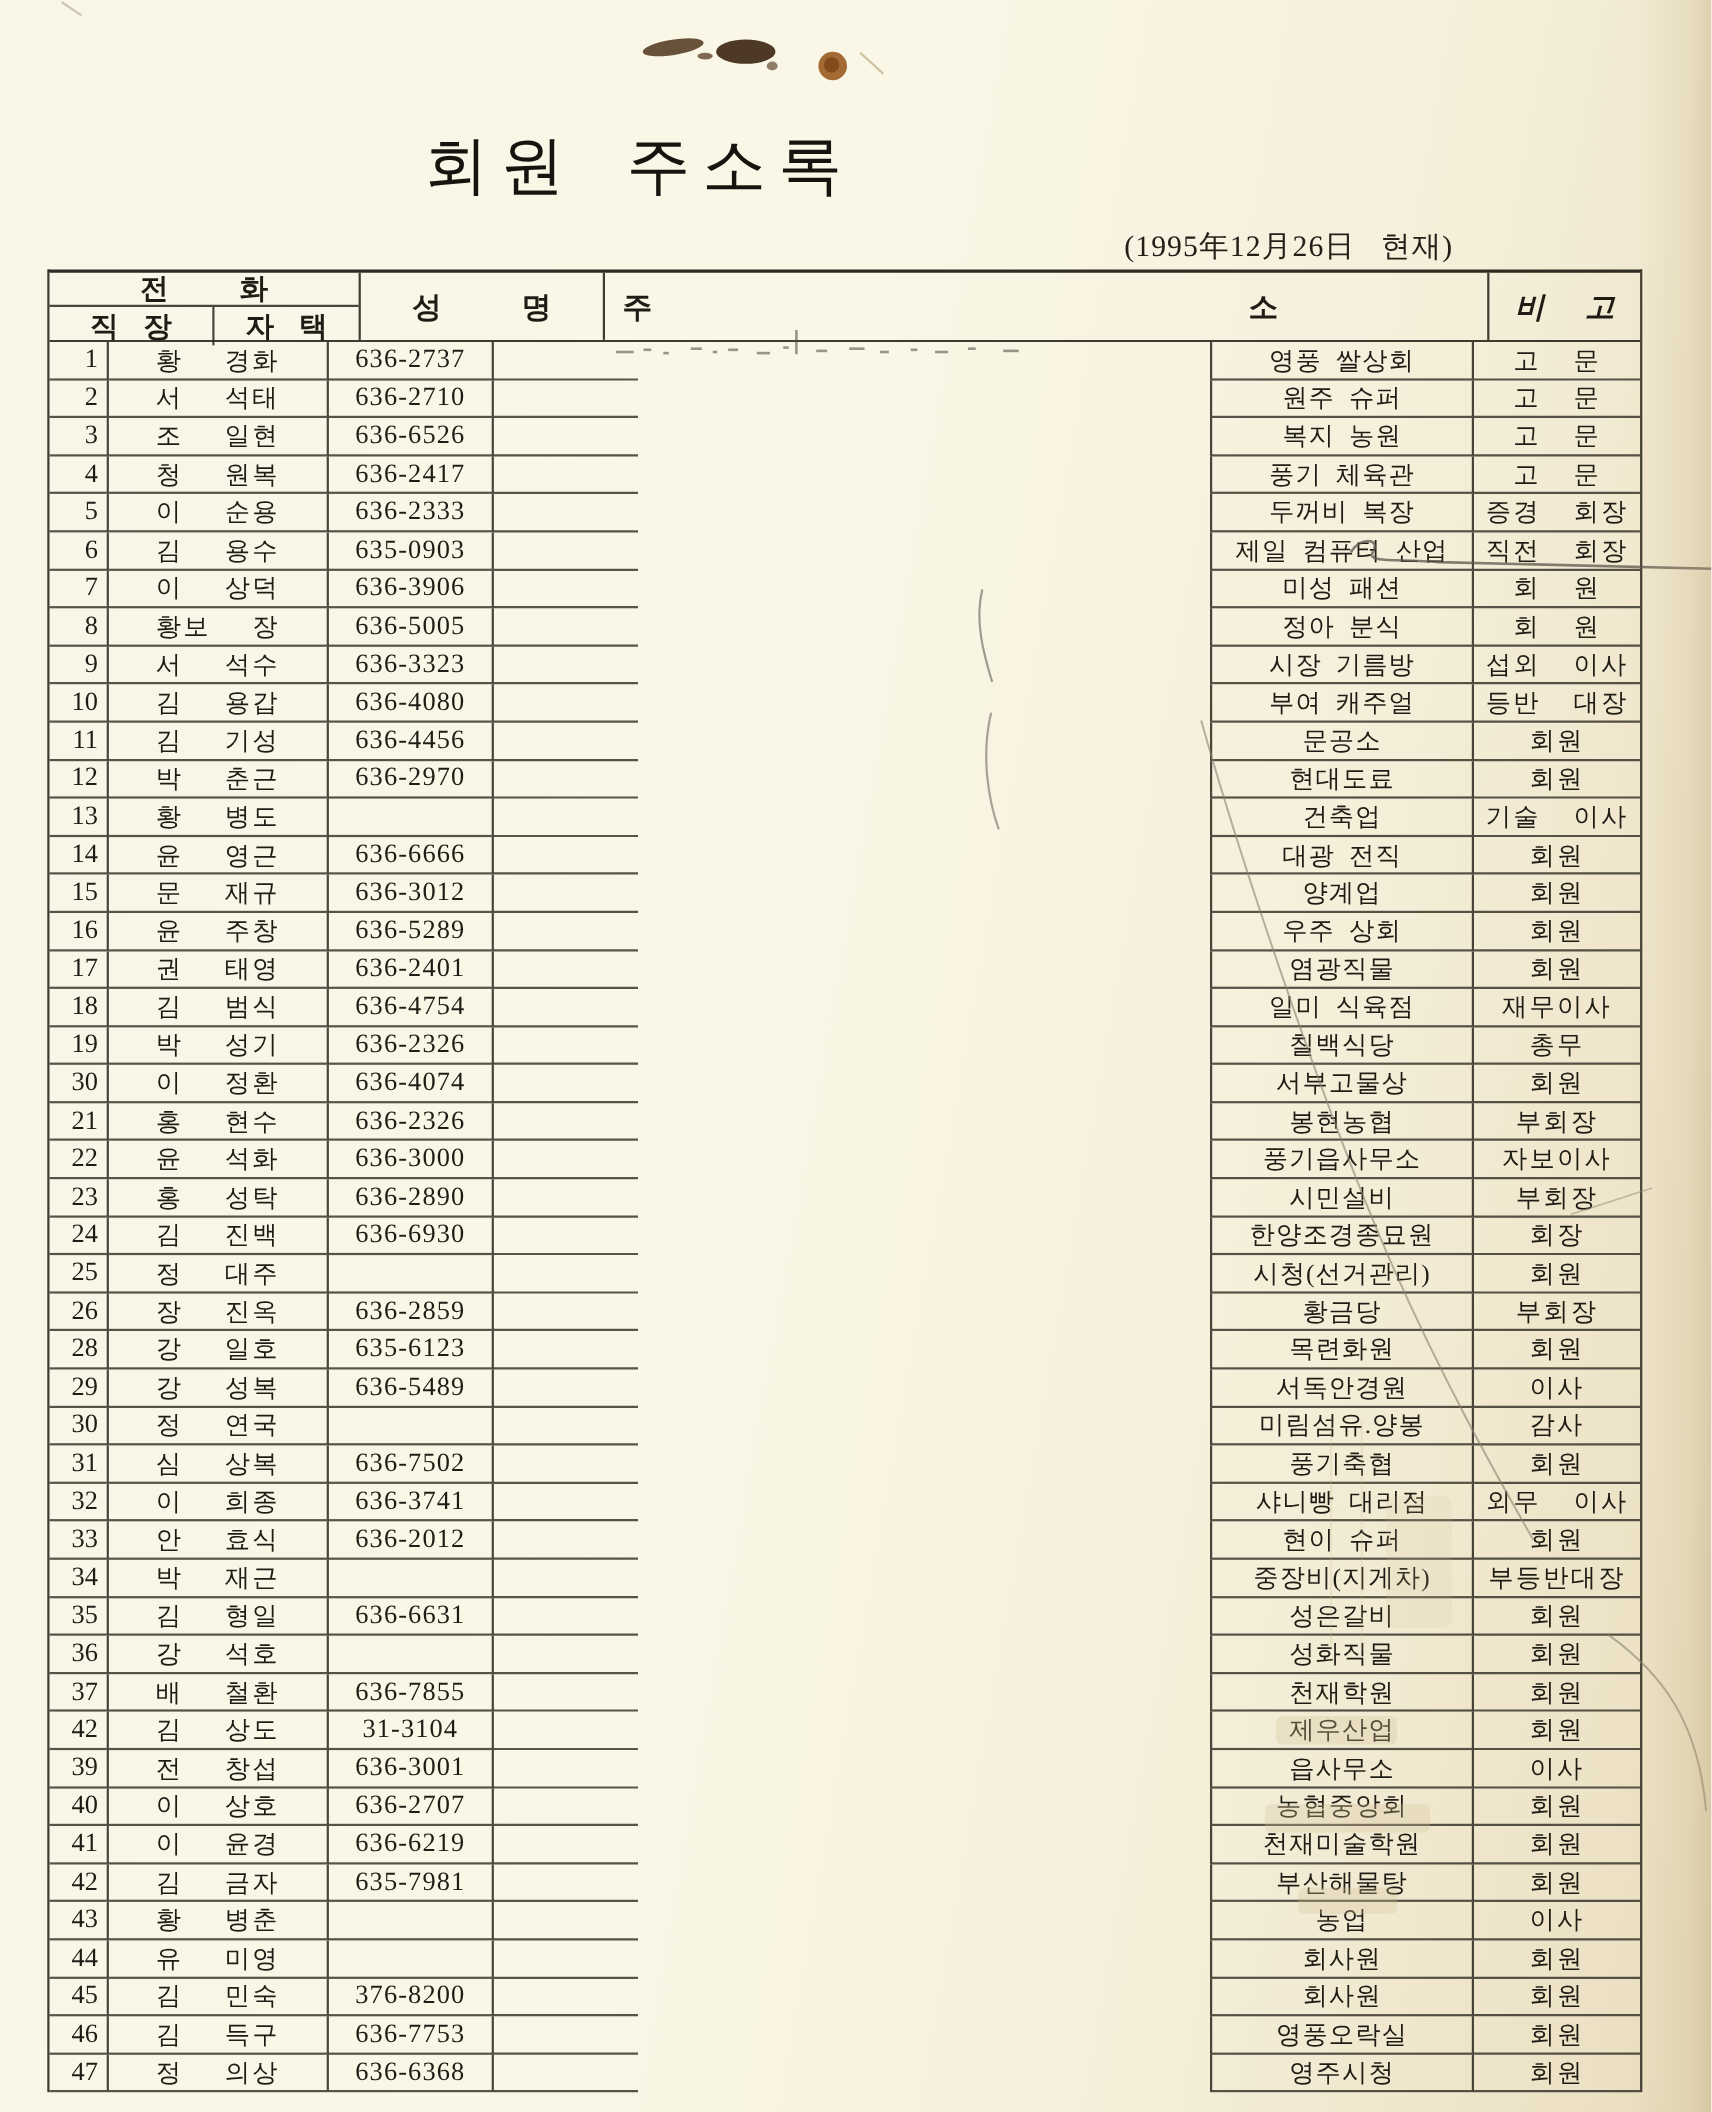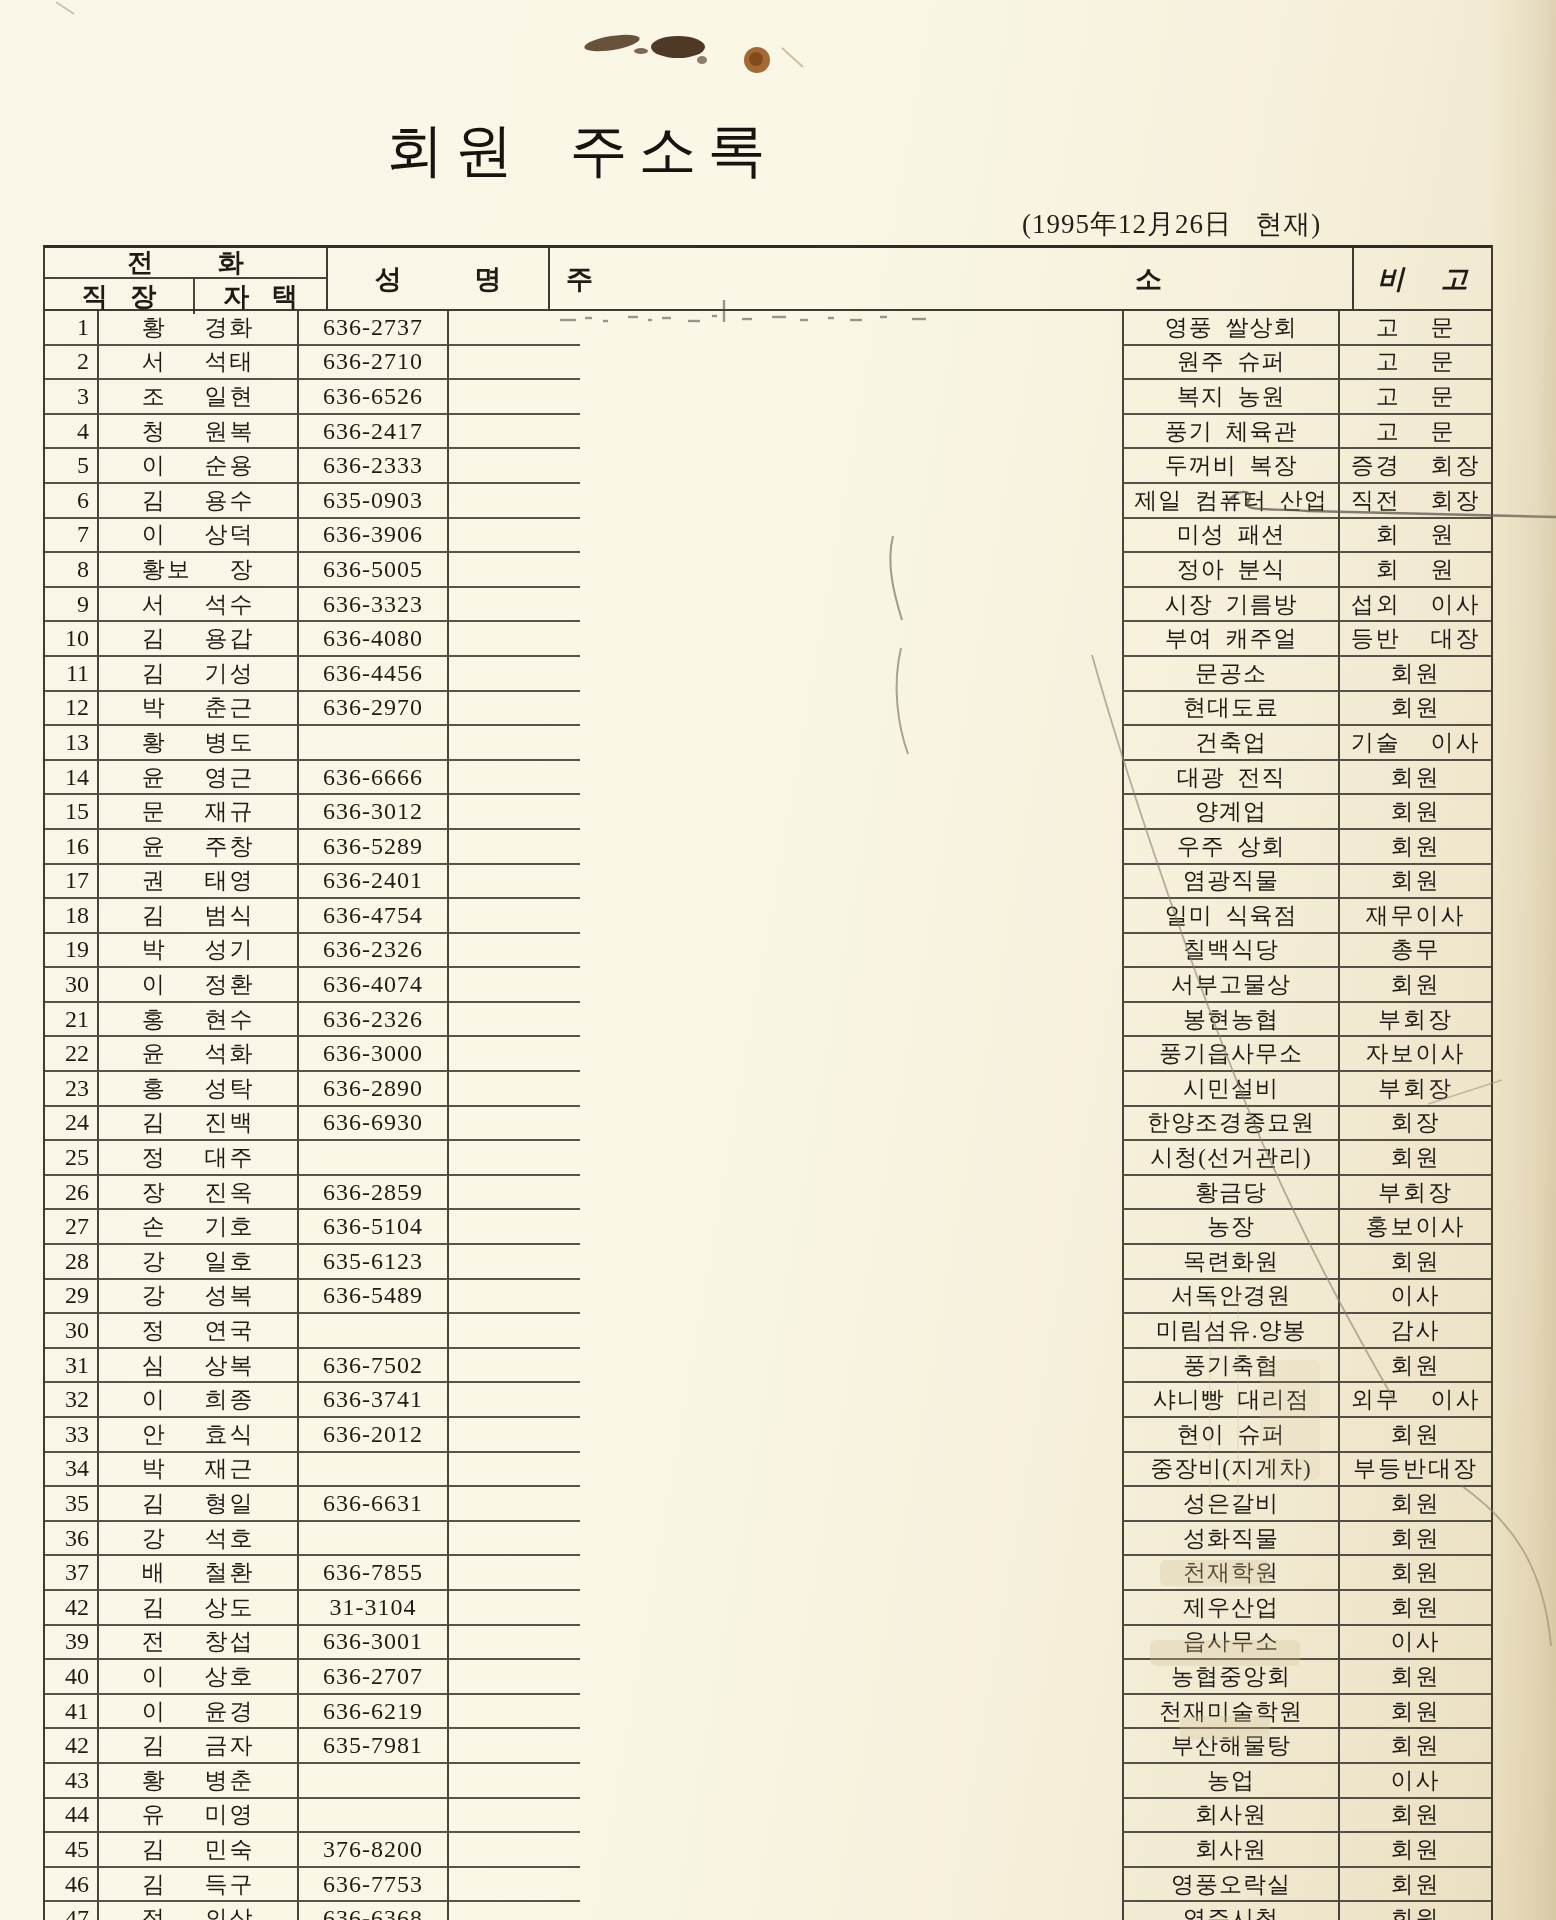--- a/index.html
+++ b/index.html
@@ -48,21 +48,21 @@
   .tbody .trow{display:flex;height:34.6px;box-sizing:border-box;font-size:23px;}
   .cell{box-sizing:border-box;display:flex;align-items:center;justify-content:center;white-space:pre;overflow:hidden;}
   .c-no{width:54px;border-right:2px solid rgba(42,38,30,.85);border-bottom:2px solid rgba(46,42,34,.8);
     font-size:24px;justify-content:flex-end;padding-right:8px;}
   .c-name{width:200px;border-right:2px solid rgba(42,38,30,.85);border-bottom:2px solid rgba(46,42,34,.8);
     word-spacing:30px;letter-spacing:2px;}
   .c-work{width:150px;border-right:2px solid rgba(42,38,30,.85);border-bottom:2px solid rgba(46,42,34,.8);
     font-size:24px;letter-spacing:1px;}
   .c-home{width:131px;border-bottom:2px solid rgba(46,42,34,.8);}
   .c-blank{flex:1;}
-  .c-biz{width:218px;border-left:2px solid rgba(42,38,30,.85);border-right:2px solid rgba(42,38,30,.85);
+  .c-biz{width:240px;border-left:2px solid rgba(42,38,30,.85);border-right:2px solid rgba(42,38,30,.85);
     border-bottom:2px solid rgba(46,42,34,.8);word-spacing:6px;letter-spacing:1px;}
   .c-remark{width:151px;border-bottom:2px solid rgba(46,42,34,.8);word-spacing:22px;letter-spacing:2px;}
   .artifacts{position:absolute;left:0;top:0;pointer-events:none;}
 </style>
 </head>
 <body>
 
 <div class="page">
 
   <div class="doc-title">회원 주소록</div>
@@ -311,29 +311,20 @@
           <div class="cell c-remark">회원</div>
         </div>
         <div class="trow">
           <div class="cell c-no">26</div>
           <div class="cell c-name">장 진옥</div>
           <div class="cell c-work">636-2859</div>
           <div class="cell c-home"></div>
           <div class="cell c-blank"></div>
           <div class="cell c-biz">황금당</div>
           <div class="cell c-remark">부회장</div>
-        </div>
-        <div class="trow">
-          <div class="cell c-no">27</div>
-          <div class="cell c-name">손 기호</div>
-          <div class="cell c-work">636-5104</div>
-          <div class="cell c-home"></div>
-          <div class="cell c-blank"></div>
-          <div class="cell c-biz">농장</div>
-          <div class="cell c-remark">홍보이사</div>
         </div>
         <div class="trow">
           <div class="cell c-no">28</div>
           <div class="cell c-name">강 일호</div>
           <div class="cell c-work">635-6123</div>
           <div class="cell c-home"></div>
           <div class="cell c-blank"></div>
           <div class="cell c-biz">목련화원</div>
           <div class="cell c-remark">회원</div>
         </div>

